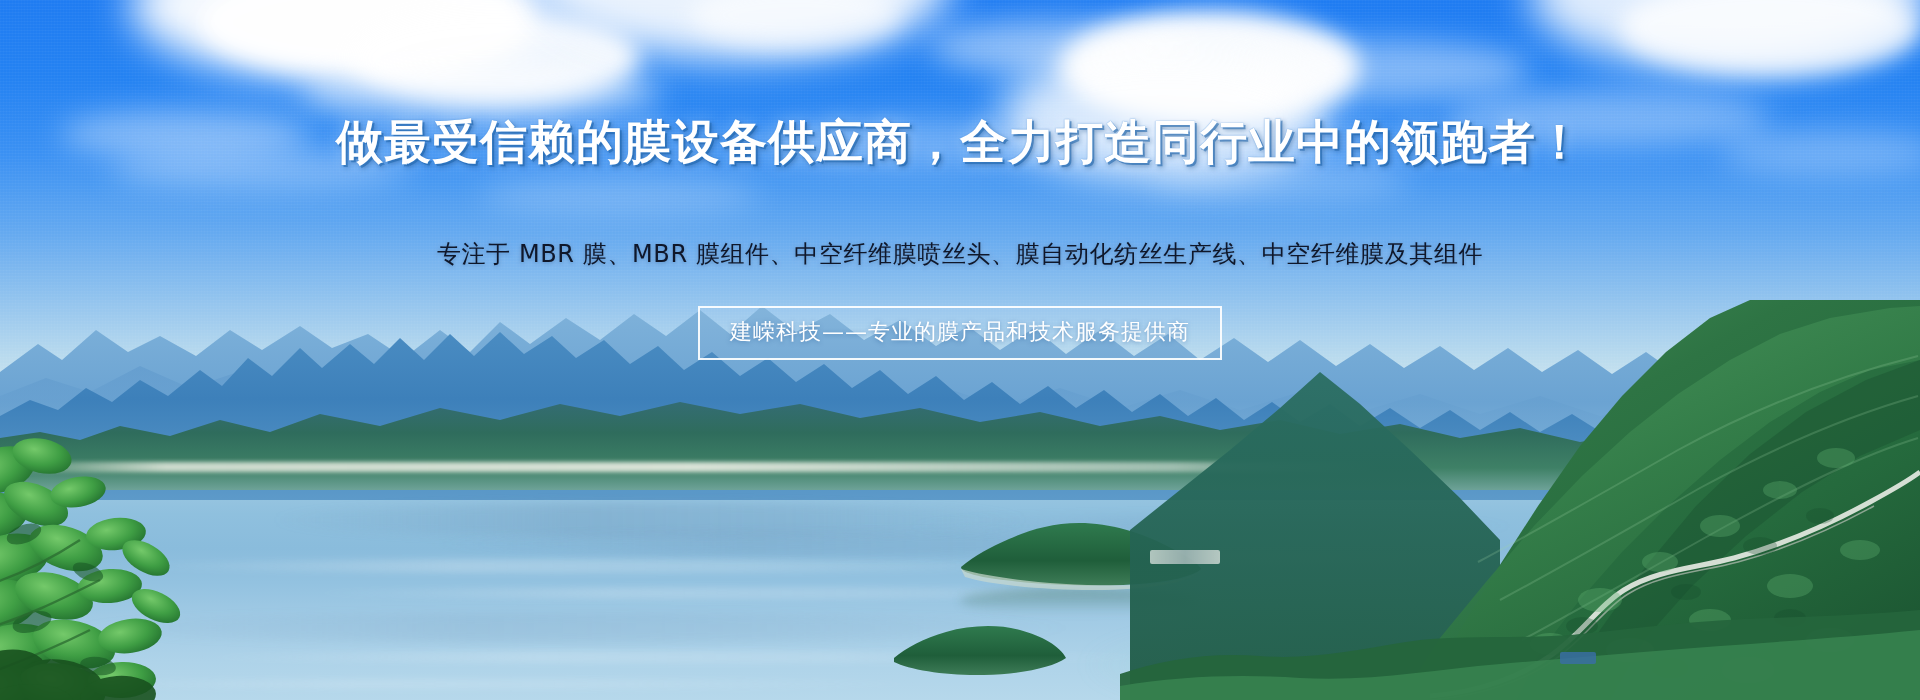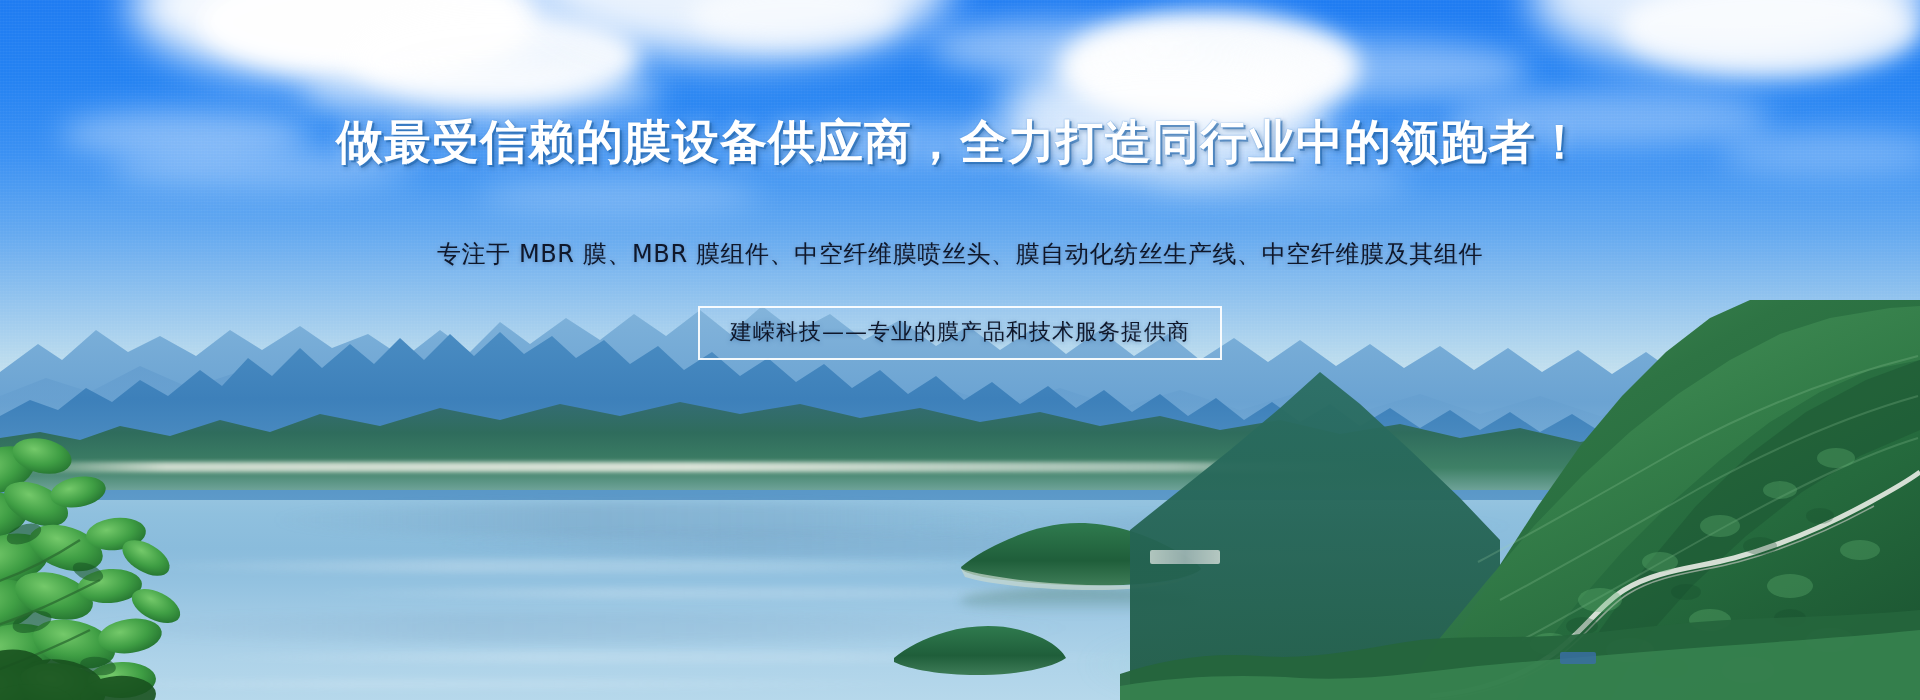--- a/index.html
+++ b/index.html
@@ -102,21 +102,21 @@
   }
   .tagbox-row{
     position:absolute; left:0; top:296px; width:1920px;
     display:flex; justify-content:center;
   }
   .tagbox{
     border:2px solid rgba(255,255,255,.92);
     padding:10px 30px 12px 30px;
     font-size:22px;
     line-height:28px;
-    color:#0f172a;
+    color:#ffffff;
     letter-spacing:1px;
     font-family:"DejaVu Sans","Liberation Sans",sans-serif;
     text-shadow:0 1px 4px rgba(40,90,150,.5);
     white-space:nowrap;
     background:rgba(255,255,255,.03);
   }
 
   
   .foliage{position:absolute;z-index:40;}
 </style>

